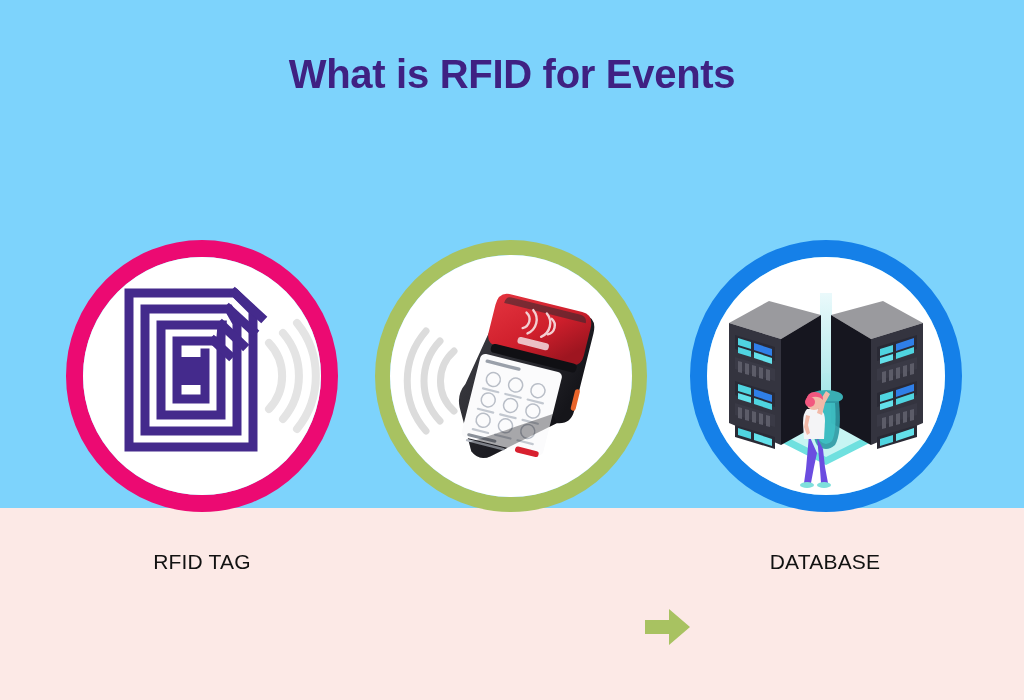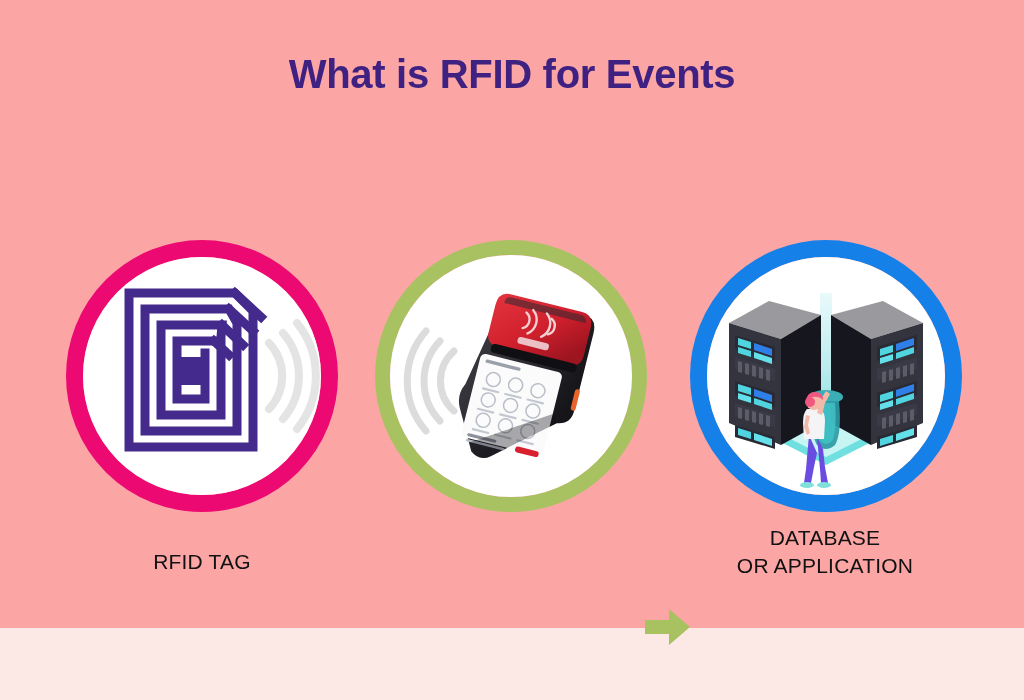--- a/index.html
+++ b/index.html
@@ -9,22 +9,22 @@
   body {
     width: 1024px;
     height: 700px;
     overflow: hidden;
     background: #fce9e6;
     font-family: "Liberation Sans", sans-serif;
   }
   .page {
     position: relative;
     width: 1024px;
-    height: 628px;
-    background: #fca5a5;
+    height: 508px;
+    background: #7dd3fc;
   }
 
   
   .title {
     position: absolute;
     top: 48px;
     left: 0;
     width: 1024px;
     text-align: center;
     color: #3f2182;
@@ -94,21 +94,21 @@
     width: 320px;
     text-align: center;
     color: #111111;
     font-size: 21px;
     font-weight: normal;
     line-height: 1.35;
     letter-spacing: 0.2px;
   }
   .caption-tag      { left: 42px;  top: 548px; }
   .caption-reader   { left: 351px; top: 548px; }
-  .caption-database { left: 665px; top: 524px; text-align: center; }
+  .caption-database { left: 665px; top: 548px; text-align: center; }
   .caption-line { display: block; }
 </style>
 </head>
 <body>
 
 <div class="page">
 
   <div class="title">
     <span class="title-line">What is RFID for Events</span>
   </div>
@@ -367,16 +367,15 @@
 
   </div>
 
   <div class="caption caption-tag">
     <span class="caption-line">RFID TAG</span>
   </div>
 
 
   <div class="caption caption-database">
     <span class="caption-line">DATABASE</span>
-    <span class="caption-line">OR APPLICATION</span>
   </div>
 
 </div>
 
 </body></html>

